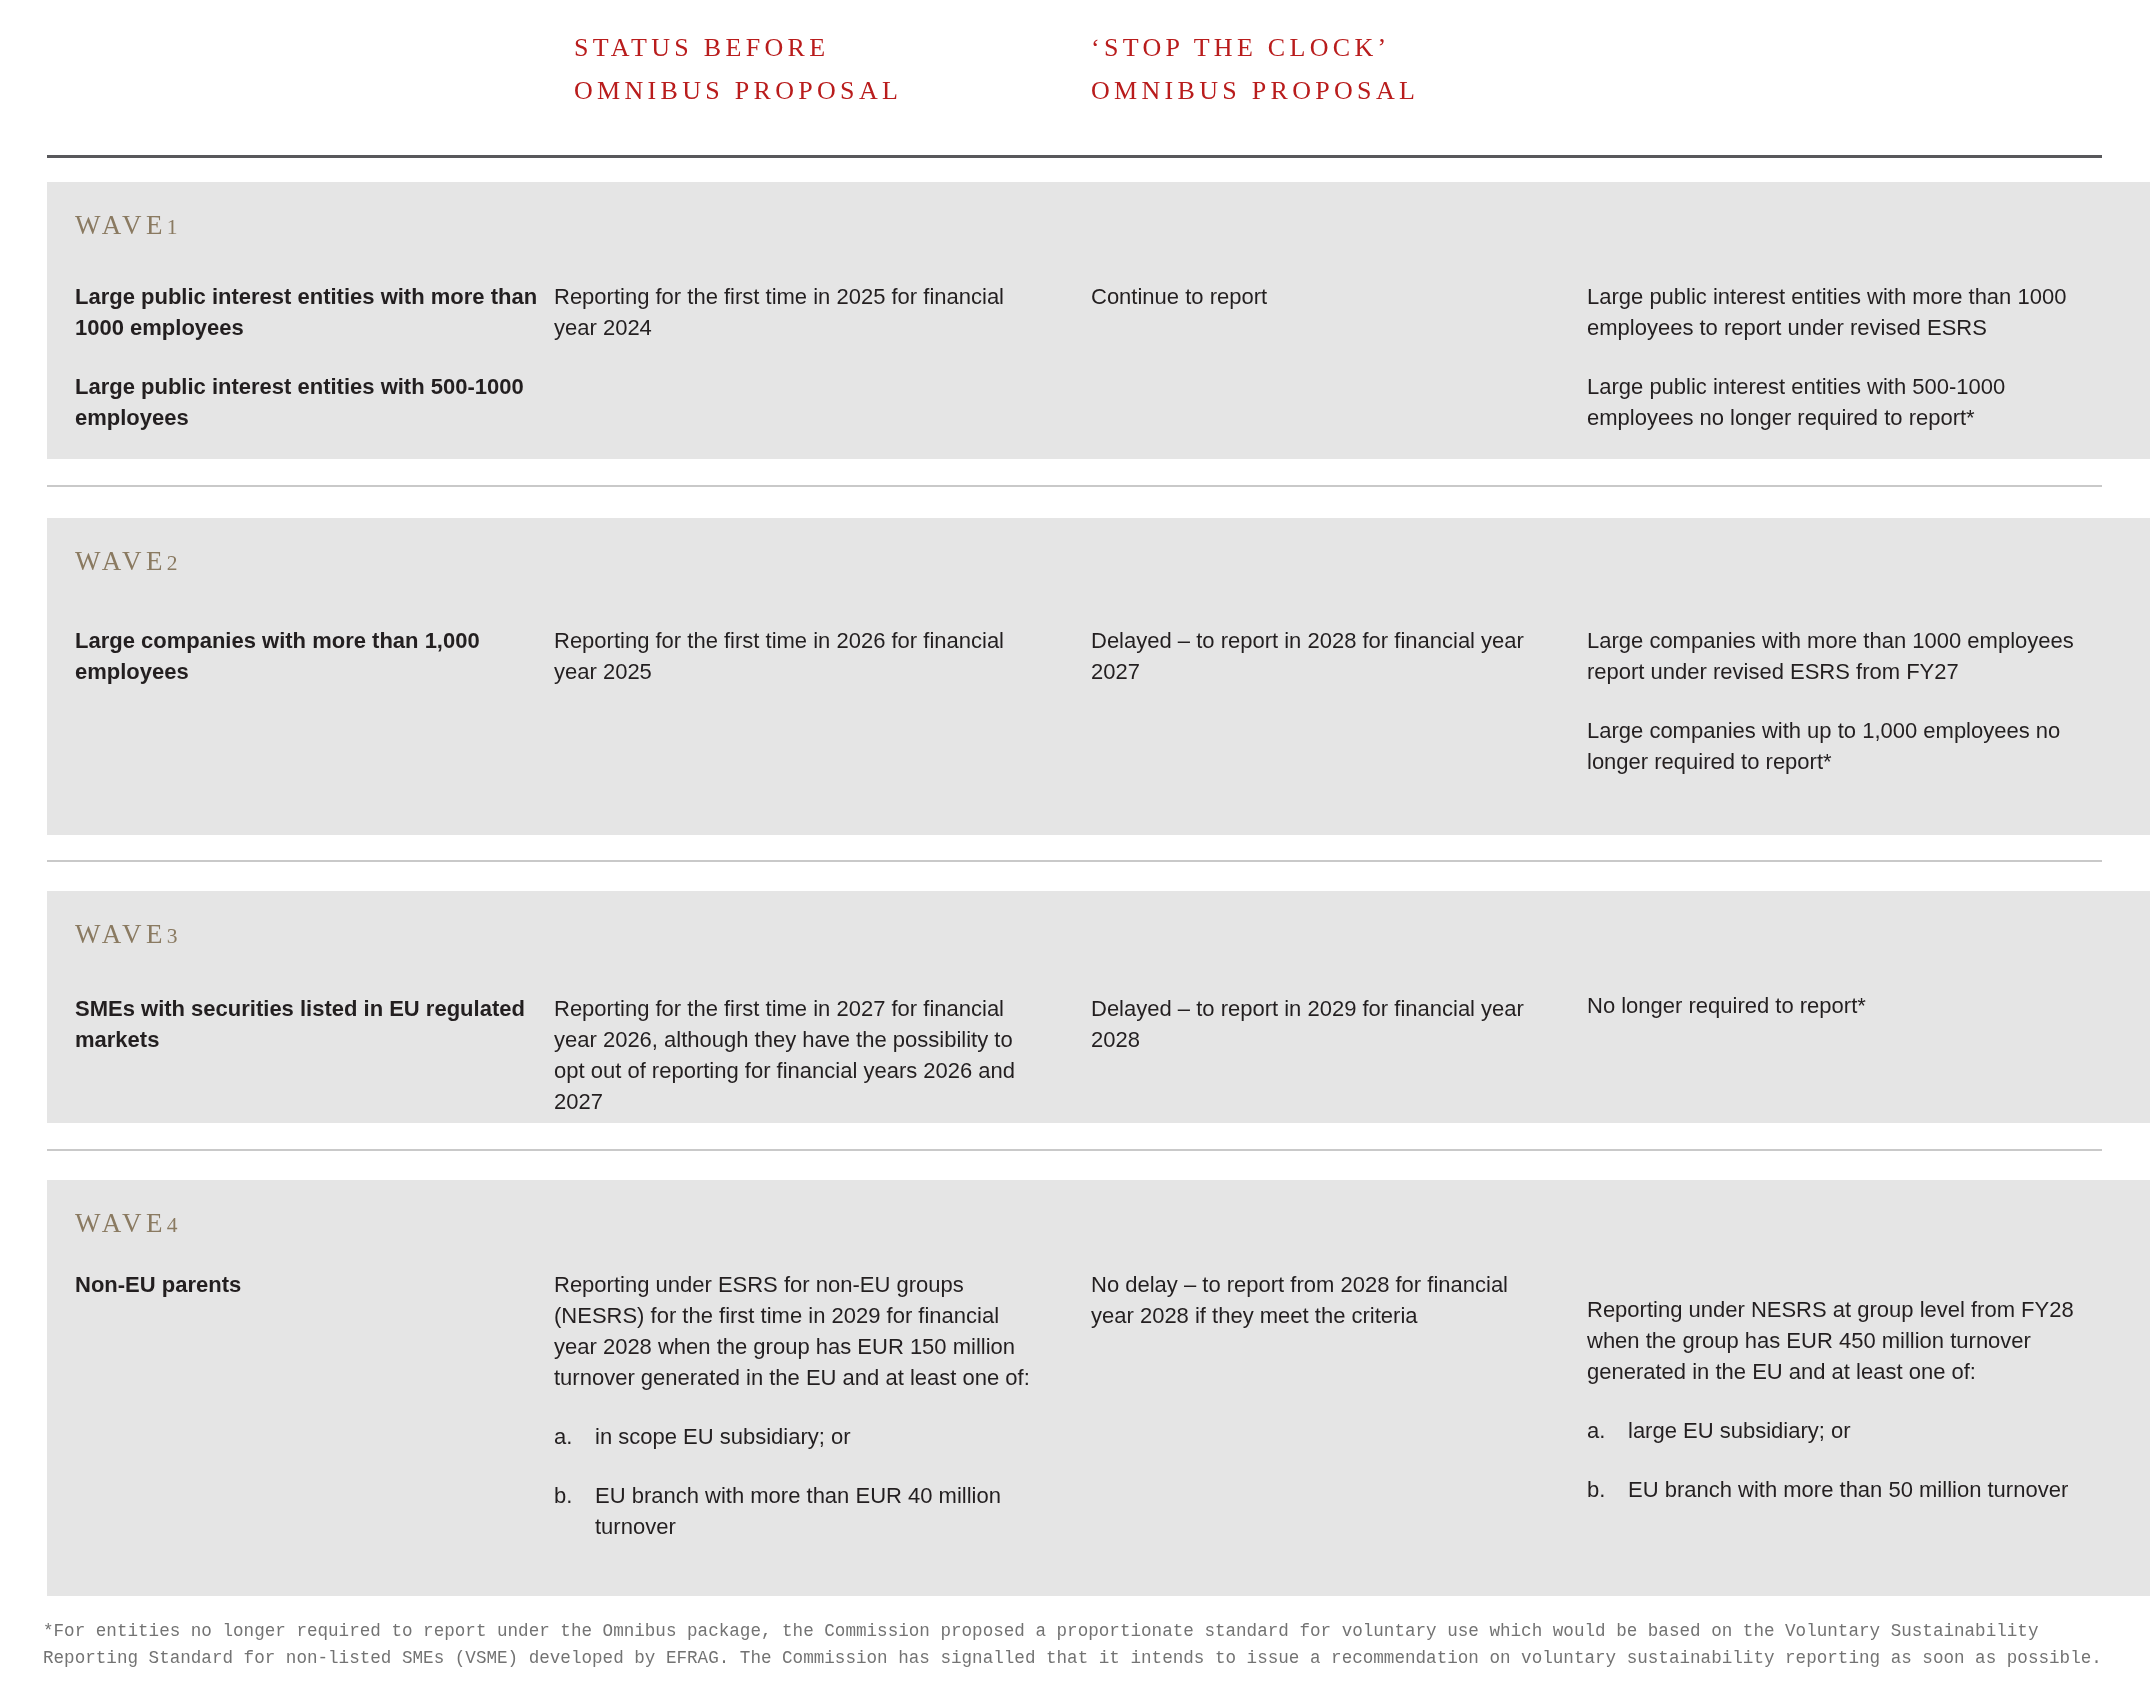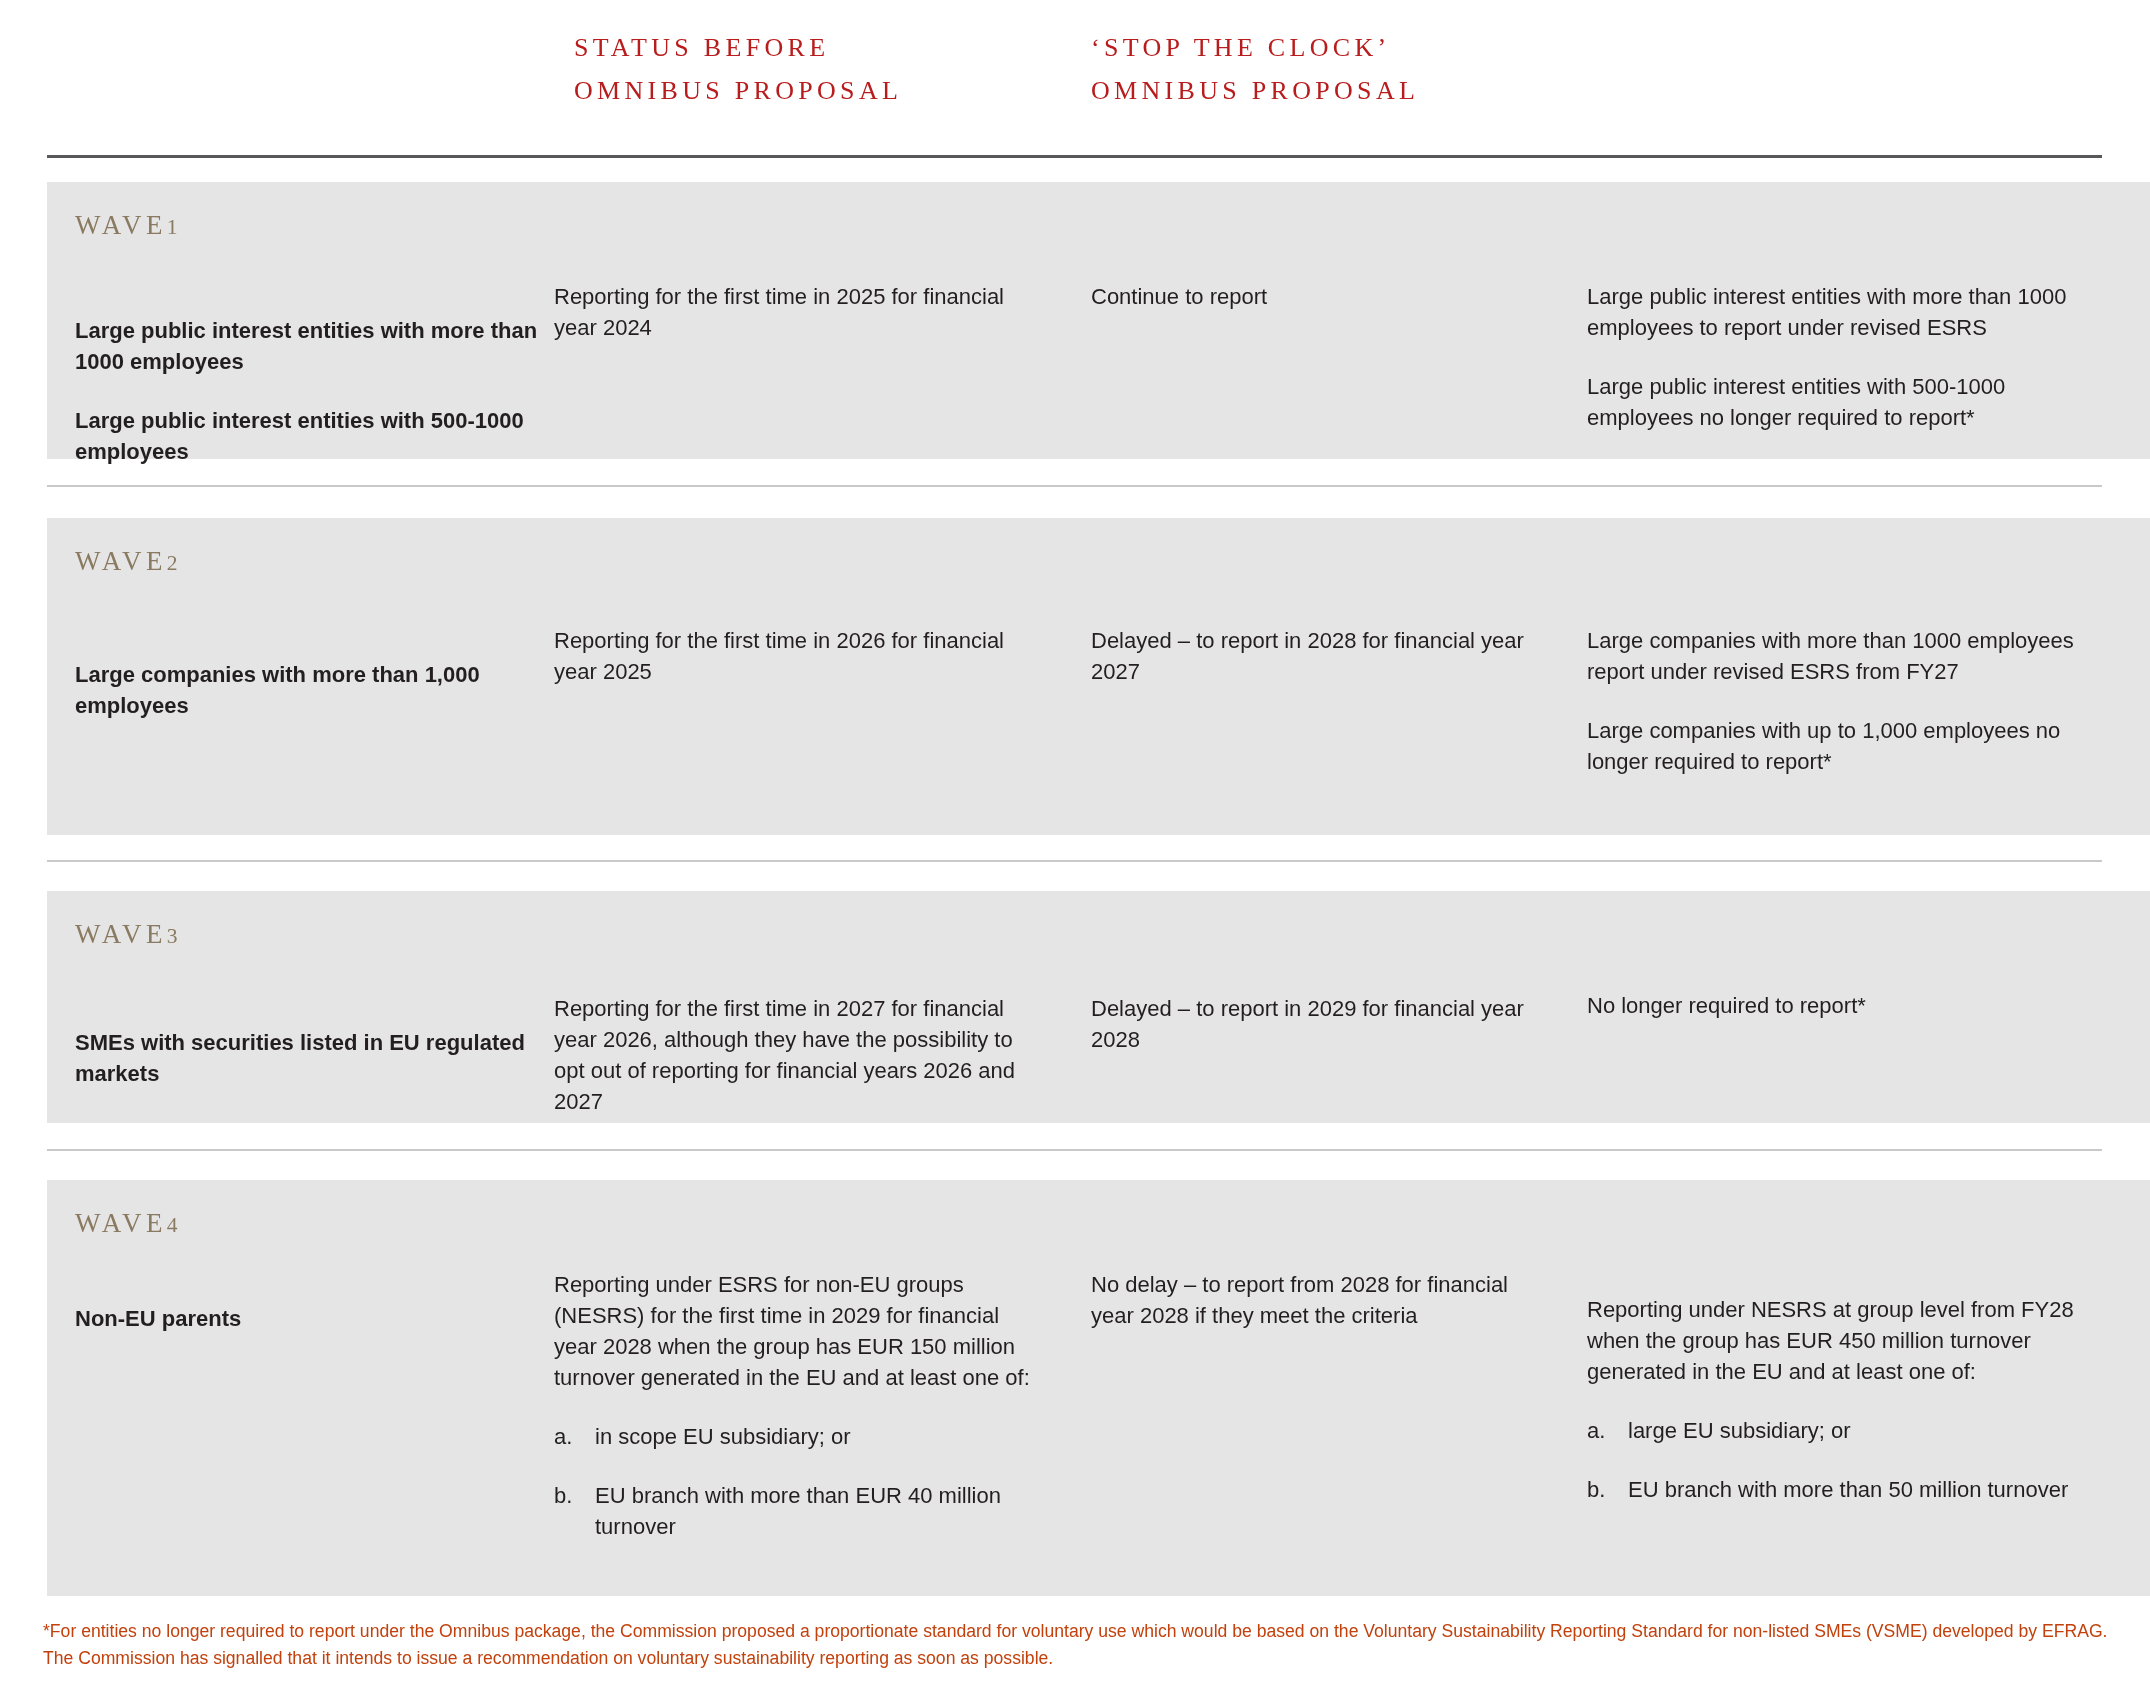--- a/index.html
+++ b/index.html
@@ -85,21 +85,21 @@
     letter-spacing: 0;
   }
 
   .cell {
     position: absolute;
     font-family: "Liberation Sans", sans-serif;
     font-size: 22px;
     line-height: 31px;
     color: #231f20;
   }
-  .cell.c1 { left: 28px;   width: 465px; font-weight: bold; margin-top: 34px; }
+  .cell.c1 { left: 28px;   width: 465px; font-weight: bold; }
   .cell.c2 { left: 507px;  width: 482px; }
   .cell.c3 { left: 1044px; width: 465px; }
   .cell.c4 { left: 1540px; width: 516px; }
 
   .para + .para { margin-top: 28px; }
 
   .listitem {
     position: relative;
     padding-left: 41px;
     margin-top: 28px;
@@ -109,24 +109,24 @@
     left: 0;
     top: 0;
   }
 
   
   .footnote {
     position: absolute;
     left: 43px;
     top: 1618px;
     width: 2074px;
-    font-family: Liberation Sans, sans-serif;
+    font-family: Liberation Mono, monospace;
     font-size: 17.6px;
     line-height: 27px;
-    color: #c2410c;
+    color: #737373;
   }
 </style>
 </head>
 <body>
 
 <div class="page">
 
   <div class="header-row">
     <div class="col-head c2">STATUS BEFORE
 OMNIBUS PROPOSAL</div>

